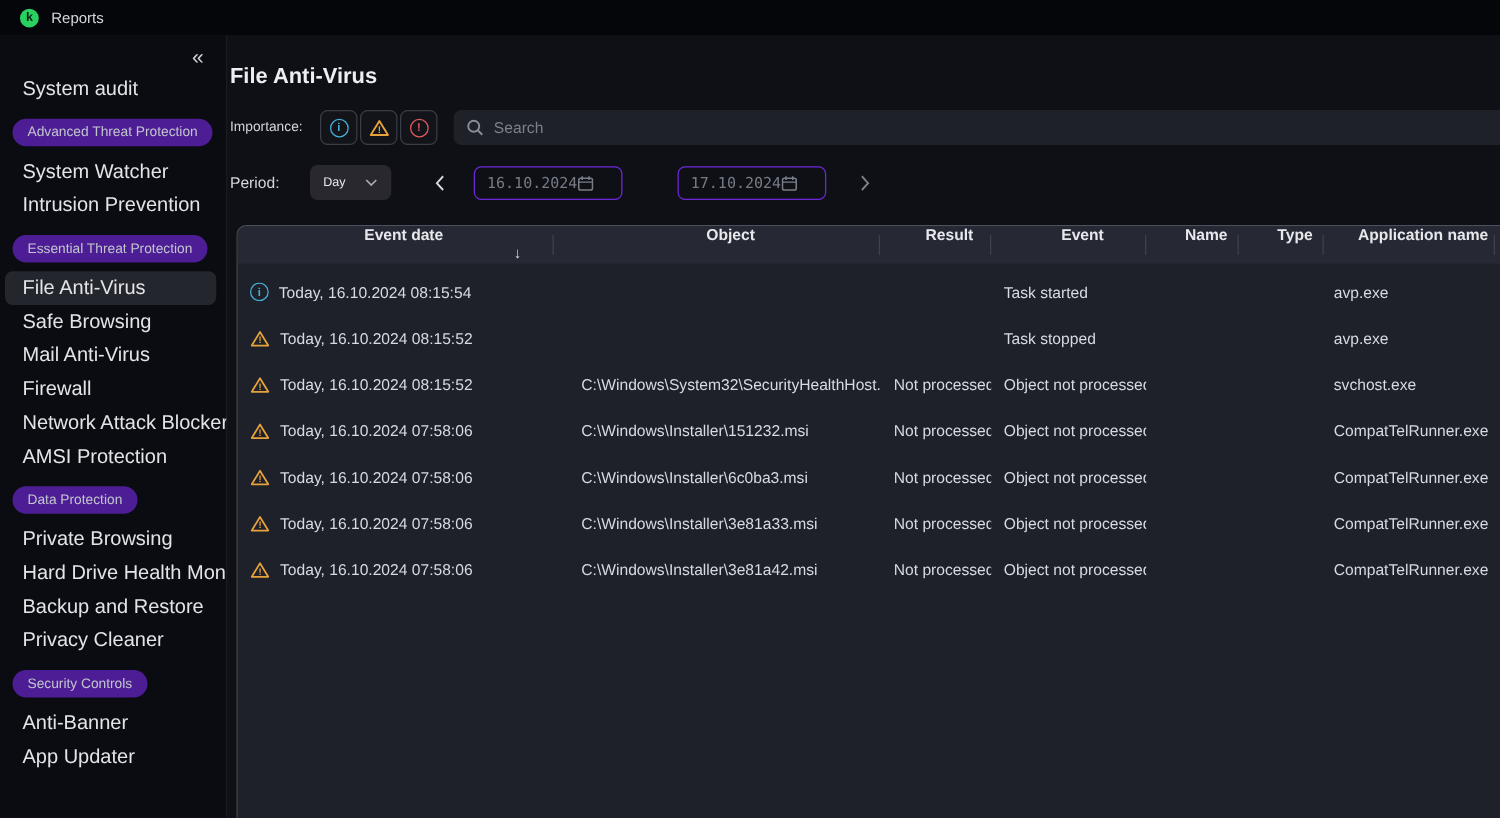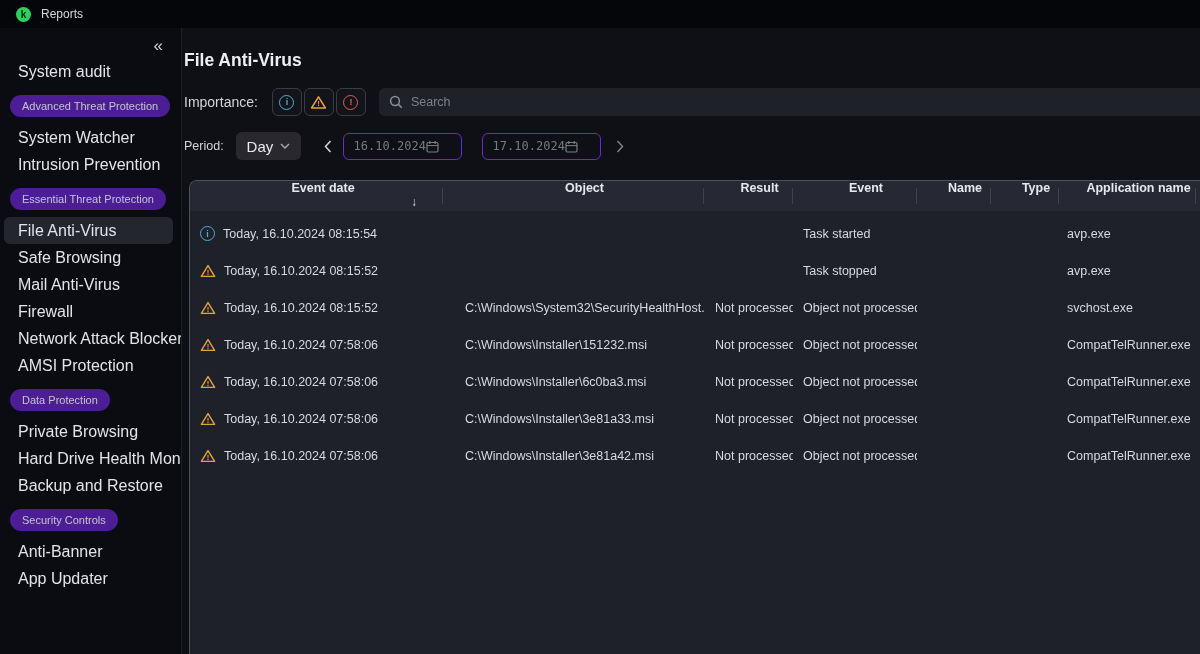--- a/index.html
+++ b/index.html
@@ -26,35 +26,35 @@
   .side-group { display:inline-flex; align-items:center; height:22px; margin:10px 0 7px 10px;
                 padding:0 12px; background:#4c1d95; border-radius:12px;
                 color:#c2c6cc; font-size:11px; white-space:nowrap; }
   .side-group-wrap { display:block; }
 
   
   .main { position:relative; flex:1; height:100%; background:#0e1016; }
   .page-title { position:absolute; left:2px; top:22px; color:#eceef1; font-size:17.5px; font-weight:bold; }
 
   .filter-row { position:absolute; left:2px; top:60px; height:28px; display:flex; align-items:center; }
-  .filter-label { color:#d2d5da; font-size:14px; margin-right:14px; }
+  .filter-label { color:#d2d5da; font-size:11px; margin-right:14px; }
   .imp-group { display:flex; gap:2px; }
   .imp-btn { width:30px; height:28px; border:1px solid #3a3d45; border-radius:6px; background:#12141a;
              display:flex; align-items:center; justify-content:center; }
   .searchbox { margin-left:13px; width:838px; height:28px; background:#1e2127;
                border-radius:6px 0 0 6px; display:flex; align-items:center; padding-left:10px; gap:8px; }
   .searchbox input { background:transparent; border:none; outline:none; color:#cfd2d7;
                      font-size:12.5px; width:700px; }
   .searchbox input::placeholder { color:#7c8088; }
 
-  .period-row { position:absolute; left:2px; top:104px; height:28px; display:flex; align-items:center; }
+  .period-row { position:absolute; left:2px; top:104px; height:28px; display:flex; align-items:center;gap:12px; }
   .period-label { color:#d2d5da; font-size:12.5px; margin-right:12px; }
   .day-btn { width:65px; height:28px; background:#29282f; border-radius:6px; display:flex;
              align-items:center; justify-content:space-between; padding:0 11px;
-             color:#e8eaee; font-size:15px; margin-right:18px; }
+             color:#e8eaee; font-size:10px; margin-right:18px; }
   .nav-chev { width:18px; height:28px; display:flex; align-items:center; justify-content:center; }
   .date-field { width:119px; height:27px; border:1px solid #6d28d9; border-radius:6px;
                 display:flex; align-items:center; justify-content:flex-start; padding:0 10px;
                 color:#767a84; font-size:12px; font-family:"DejaVu Sans Mono",monospace; margin:0 6px; }
   .date-gap { width:8px; }
 
   
   .panel { position:absolute; left:7px; right:-2px; top:152px; bottom:-2px;
            border:1px solid #4d515a; border-right:0; border-bottom:0;
            border-radius:8px 0 0 0; background:#1e202a; overflow:hidden; }
@@ -152,20 +152,23 @@
   </div>
 
   <div class="side-item">
     <span class="side-item-label">Hard Drive Health Monitor</span>
   </div>
 
   <div class="side-item">
     <span class="side-item-label">Backup and Restore</span>
   </div>
 
+  <div class="side-item">
+    <span class="side-item-label">Privacy Cleaner</span>
+  </div>
 
   <div class="side-group-wrap">
     <span class="side-group">Security Controls</span>
   </div>
 
   <div class="side-item">
     <span class="side-item-label">Anti-Banner</span>
   </div>
 
 

